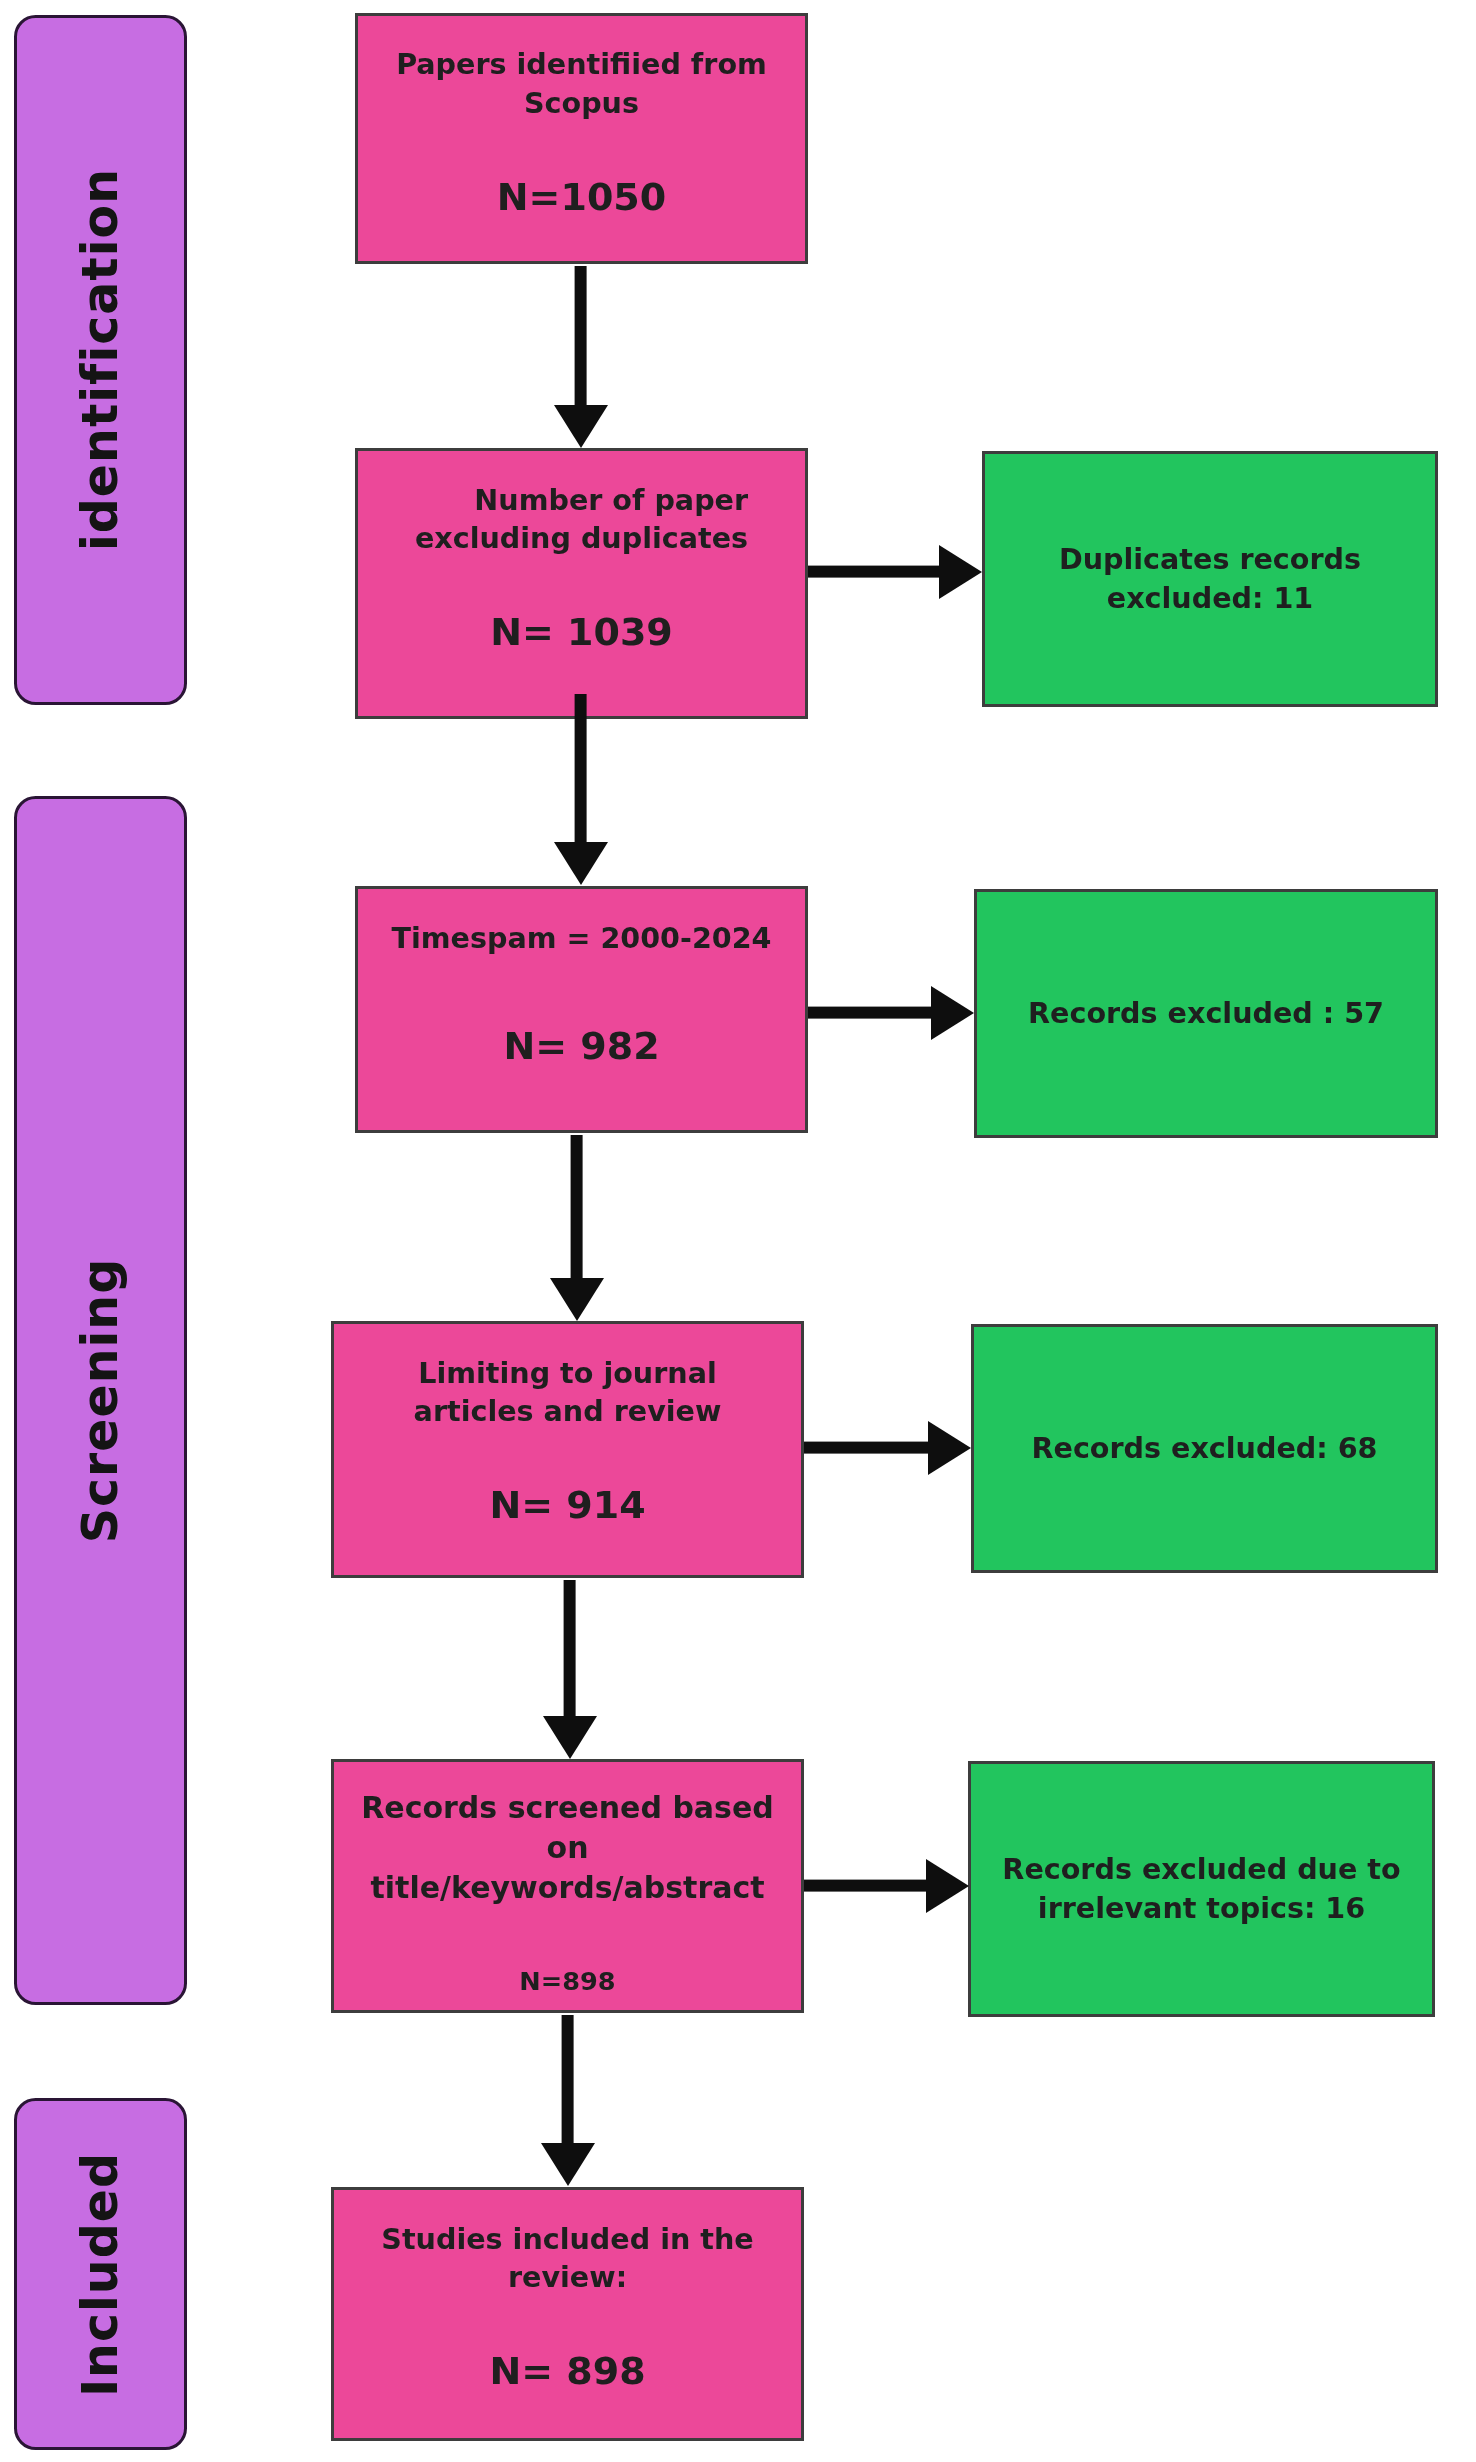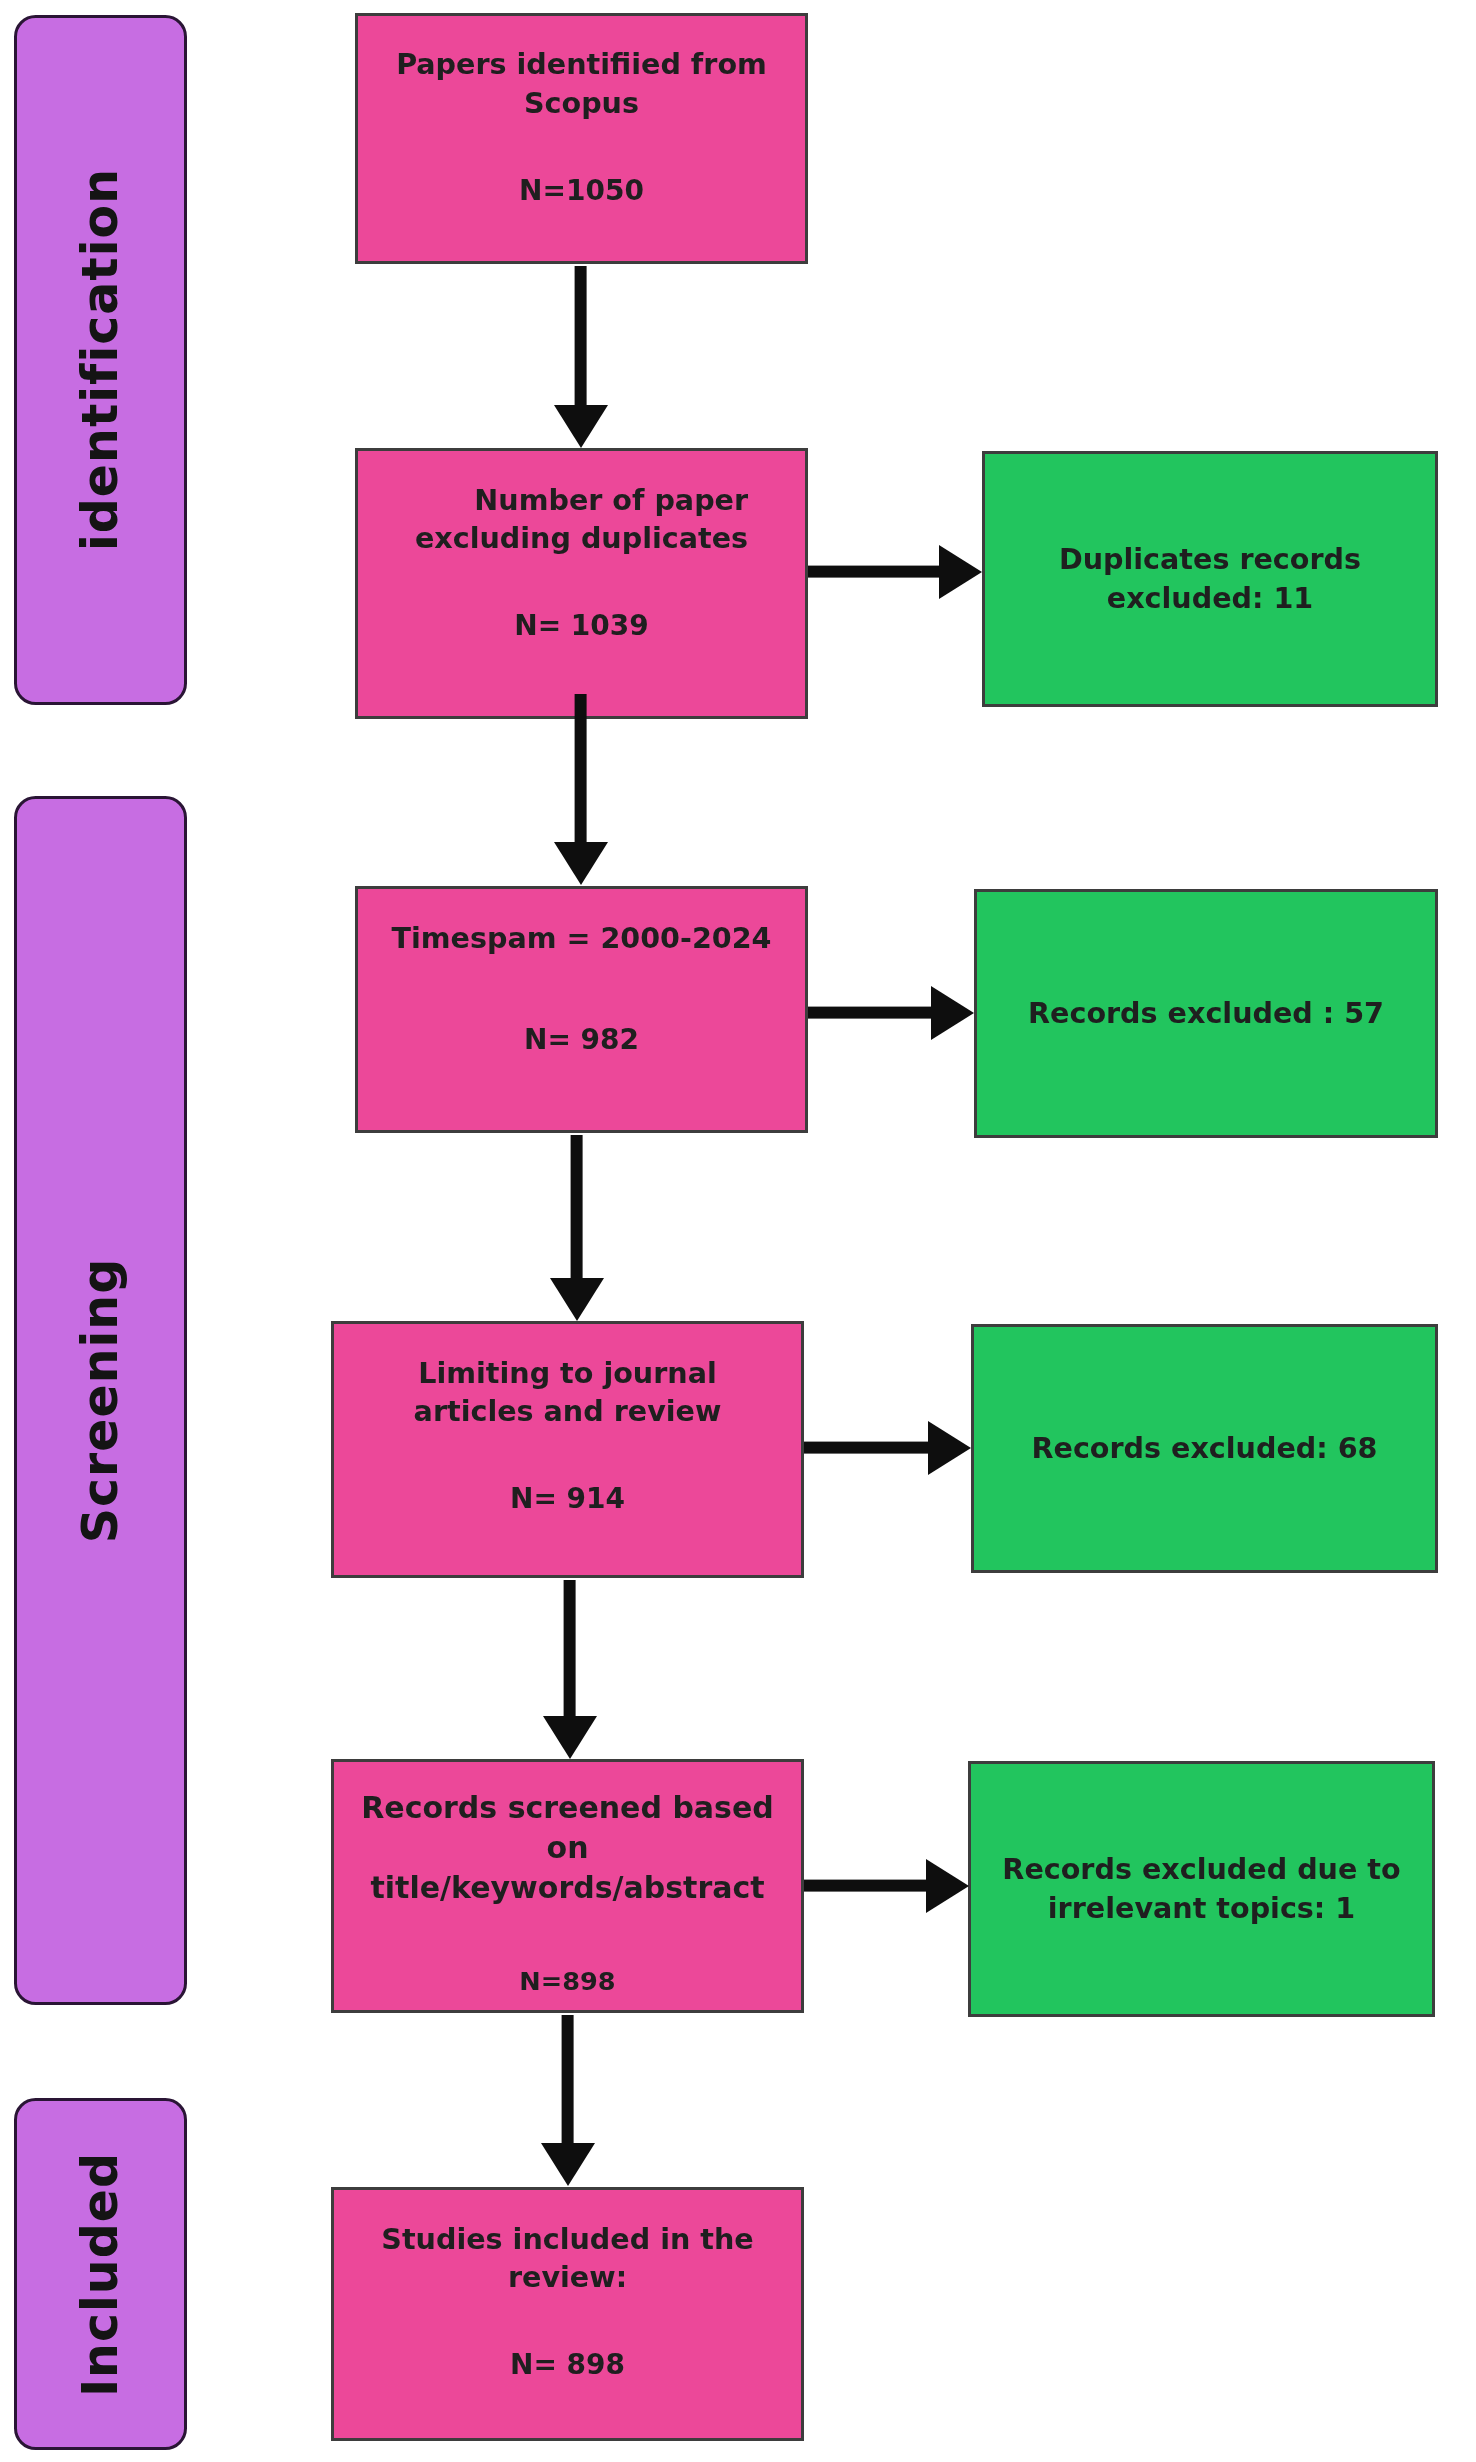--- a/index.html
+++ b/index.html
@@ -35,21 +35,21 @@
     position:absolute;background:#ec4899;
     border:3.9px solid var(--box-border);
     box-sizing:border-box;
     display:flex;flex-direction:column;align-items:center;
     text-align:center;font-weight:bold;
   }
   .fbox .title{
     white-space:pre-line;
     font-size:28.6px;line-height:1.34;margin-top:29.6px;padding:0 5.9px;
   }
-  .fbox .count{font-size:28px;line-height:1.3;}
+  .fbox .count{font-size:38px;line-height:1.3;}
   .n-after-2line{margin-top:51px;}
   .n-after-1line{margin-top:65px;}
   .small-text .title{font-size:30px;margin-top:25.6px;}
   .small-text .count{font-size:25.6px;}
   .small-text .n-after-2line{margin-top:57px;}
   
   .ebox{
     position:absolute;background:#22c55e;
     border:3.9px solid var(--box-border);
     box-sizing:border-box;
@@ -140,21 +140,21 @@
 excluded: 11</div>
 </div>
 <div class="ebox" style="left:974px;top:889px;width:464px;height:249px;">
   <div class="etext">Records excluded : 57</div>
 </div>
 <div class="ebox" style="left:971px;top:1324px;width:467px;height:249px;">
   <div class="etext">Records excluded: 68</div>
 </div>
 <div class="ebox" style="left:968px;top:1761px;width:467px;height:256px;">
   <div class="etext">Records excluded due to
-irrelevant topics: 1</div>
+irrelevant topics: 16</div>
 </div>
 
 <div class="varrow" style="left:553px;top:266px;height:182px;">
   <div class="vstem"></div>
   <div class="vhead"></div>
 </div>
 <div class="varrow" style="left:553px;top:694px;height:191px;">
   <div class="vstem"></div>
   <div class="vhead"></div>
 </div>

